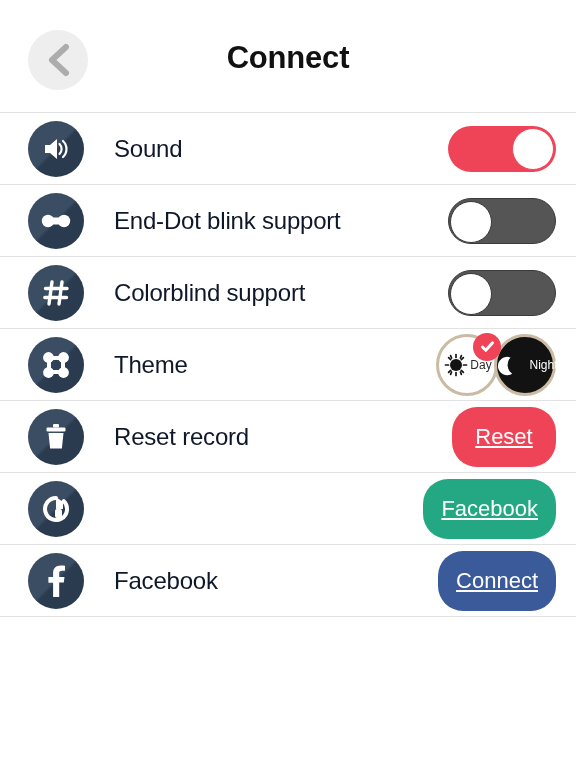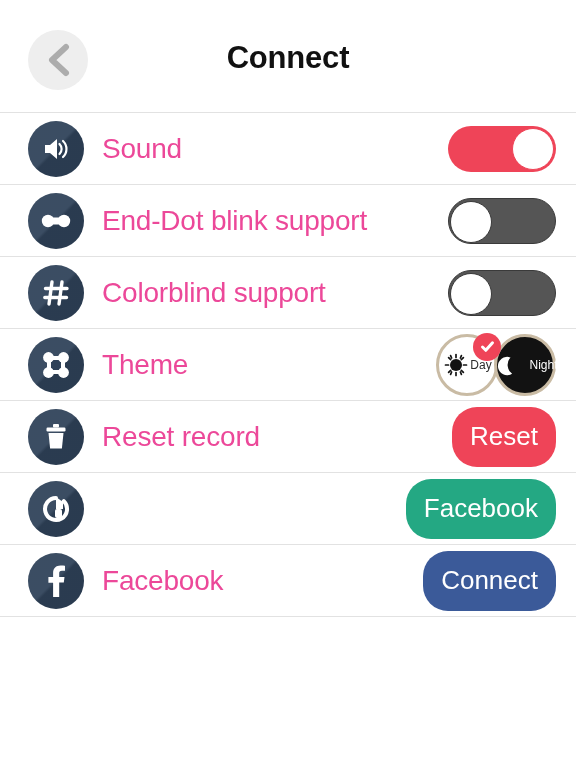--- a/index.html
+++ b/index.html
@@ -50,22 +50,22 @@
     display:flex; align-items:center; justify-content:center;
     position:relative; overflow:hidden;
   }
   .row-icon::after {   
     content:""; position:absolute; left:0; top:0; width:100%; height:100%;
     background:linear-gradient(135deg, rgba(255,255,255,0.06) 0%, rgba(255,255,255,0.06) 48%, rgba(0,0,0,0.10) 52%, rgba(0,0,0,0.10) 100%);
     pointer-events:none;
   }
   .row-icon svg { position:relative; z-index:1; display:block; }
   .row-label {
-    margin-left:18px;
-    font-size:28px; color:#ec4899;
+    margin-left:30px;
+    font-size:24px; color:#0f172a;
     letter-spacing:-0.2px;
     white-space:nowrap;
   }
   .row-control {
     position:absolute; right:20px; top:50%;
     transform:translateY(-50%);
     display:flex; align-items:center;
   }
 
   
@@ -110,24 +110,24 @@
     width:28px; height:28px; border-radius:50%;
     background:#ef4458;
     display:flex; align-items:center; justify-content:center;
     z-index:3;
   }
 
   
   .action-btn {
     min-width:104px; height:60px;
     border-radius:25px; border:none;
-    color:#ffffff; font-size:26px;
+    color:#ffffff; font-size:22px;
     font-family:"Liberation Sans", sans-serif;
     padding:0 18px; cursor:pointer;
-    display:flex; align-items:center; justify-content:center;
+    display:flex; align-items:center; justify-content:center;text-decoration:underline;
   }
   .action-btn.reset   { background:#ef4458; }
   .action-btn.restore { background:#24a883; }
   .action-btn.connect { background:#3b5a99; }
 
   .filler { background:#ffffff; height:100px; }
 </style>
 </head>
 <body>
 

